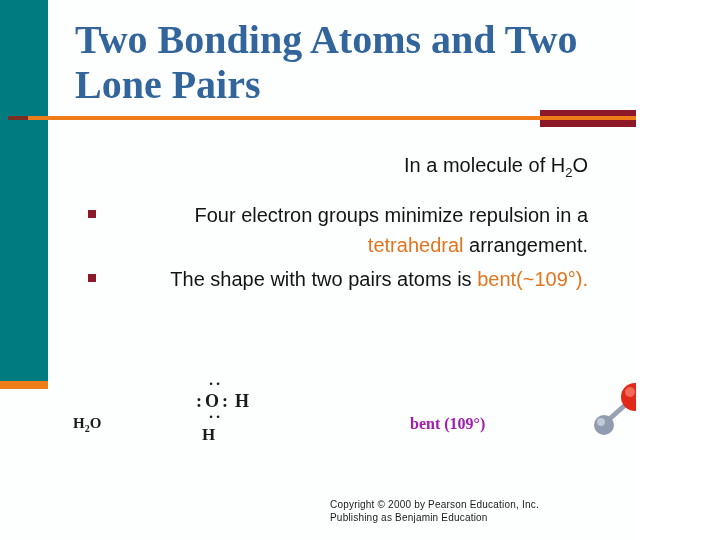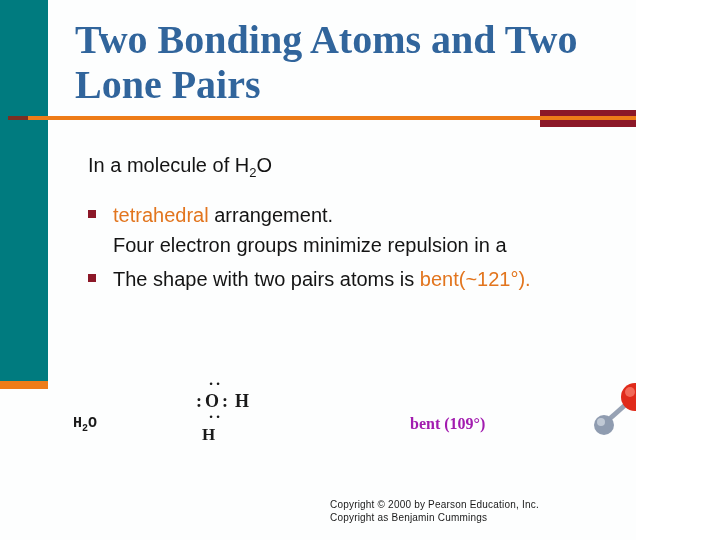--- a/index.html
+++ b/index.html
@@ -14,31 +14,31 @@
   .title{position:absolute;left:75px;top:17px;width:570px;margin:0;
          font-family:"Liberation Serif",serif;font-weight:bold;
          font-size:40px;line-height:45px;color:#31659c;}
 
   
   .rule-red-bar{position:absolute;left:540px;top:110px;width:144px;height:17px;background:#8c1828;}
   .rule-orange{position:absolute;left:28px;top:116px;width:656px;height:4px;background:#ee7c18;}
   .rule-maroon-dash{position:absolute;left:8px;top:116px;width:20px;height:4px;background:#7a2f22;}
 
   
-  .body-block{position:absolute;left:88px;top:150px;width:500px;font-size:20px;line-height:30px;}
+  .body-block{position:absolute;left:88px;top:150px;width:500px;font-size:20px;line-height:30px;text-align:right;}
   .intro{margin:0 0 12px 0;}
   sub{font-size:13px;}
   .bullet-item{display:flex;margin:0 0 4px 0;}
   .bullet-marker{flex:none;width:25px;}
   .bullet-marker::before{content:"";display:block;width:8px;height:8px;margin-top:10px;background:#8c1828;}
   .bullet-text{flex:1;}
   .hl{color:#e2751e;}
 
   
-  .formula-label{position:absolute;left:73px;top:415px;font-family:Liberation Mono, monospace;
+  .formula-label{position:absolute;left:73px;top:415px;font-family:Liberation Serif, serif;
                  font-weight:bold;font-size:15px;color:#1a1a1a;}
   .formula-label sub{font-size:10px;}
   .lewis{position:absolute;left:196px;top:381px;width:70px;height:68px;
          font-family:"Liberation Serif",serif;font-weight:bold;color:#1a1a1a;}
   .lx{position:absolute;white-space:nowrap;}
   .lx-topdots{left:13px;top:-6px;font-size:16px;letter-spacing:3px;}
   .lx-botdots{left:13px;top:27px;font-size:16px;letter-spacing:3px;}
   .lx-main{left:0;top:10px;font-size:18px;}
   .lx-main .ox{margin:0 3px;}
   .lx-main .hr{margin-left:7px;}
@@ -66,29 +66,29 @@
   <div class="rule-maroon-dash"></div>
   <div class="rule-orange"></div>
 
   <div class="body-block">
     <p class="intro"><span>In a molecule of H</span><sub>2</sub><span>O</span></p>
 
 
     <div class="bullet-item">
       <span class="bullet-marker"></span>
       <span class="bullet-text">
+        <div><span>Four electron groups minimize repulsion in a</span><span class="hl"></span><span></span></div>
         <div><span></span><span class="hl">tetrahedral</span><span> arrangement.</span></div>
-        <div><span>Four electron groups minimize repulsion in a</span><span class="hl"></span><span></span></div>
       </span>
     </div>
 
     <div class="bullet-item">
       <span class="bullet-marker"></span>
       <span class="bullet-text">
-        <div><span>The shape with two pairs atoms is </span><span class="hl">bent(~121°).</span><span></span></div>
+        <div><span>The shape with two pairs atoms is </span><span class="hl">bent(~109°).</span><span></span></div>
       </span>
     </div>
   </div>
 
   <div class="formula-label"><span>H</span><sub>2</sub><span>O</span></div>
 
   <div class="lewis">
     <span class="lx lx-topdots">∙∙</span>
     <span class="lx lx-main"><span>:</span><span class="ox">O</span><span>:</span><span class="hr">H</span></span>
     <span class="lx lx-botdots">∙∙</span>
@@ -103,18 +103,18 @@
     <circle cx="16" cy="49" r="10" fill="#8f9cb0"></circle>
     <circle cx="13" cy="46" r="4" fill="#c9d1dc" opacity="0.85"></circle>
     <circle cx="81" cy="47" r="10" fill="#8f9cb0"></circle>
     <circle cx="78" cy="44" r="4" fill="#c9d1dc" opacity="0.85"></circle>
     <circle cx="47" cy="21" r="14" fill="#e02a1a"></circle>
     <circle cx="42" cy="16" r="5" fill="#f4705f" opacity="0.9"></circle>
   </svg>
 
   <div class="footer">
     <div>Copyright © 2000 by Pearson Education, Inc.</div>
-    <div>Copyright as Benjamin Cummings</div>
+    <div>Publishing as Benjamin Education</div>
   </div>
 
   <div class="page-number">16</div>
 
 </div>
 
 </body></html>

